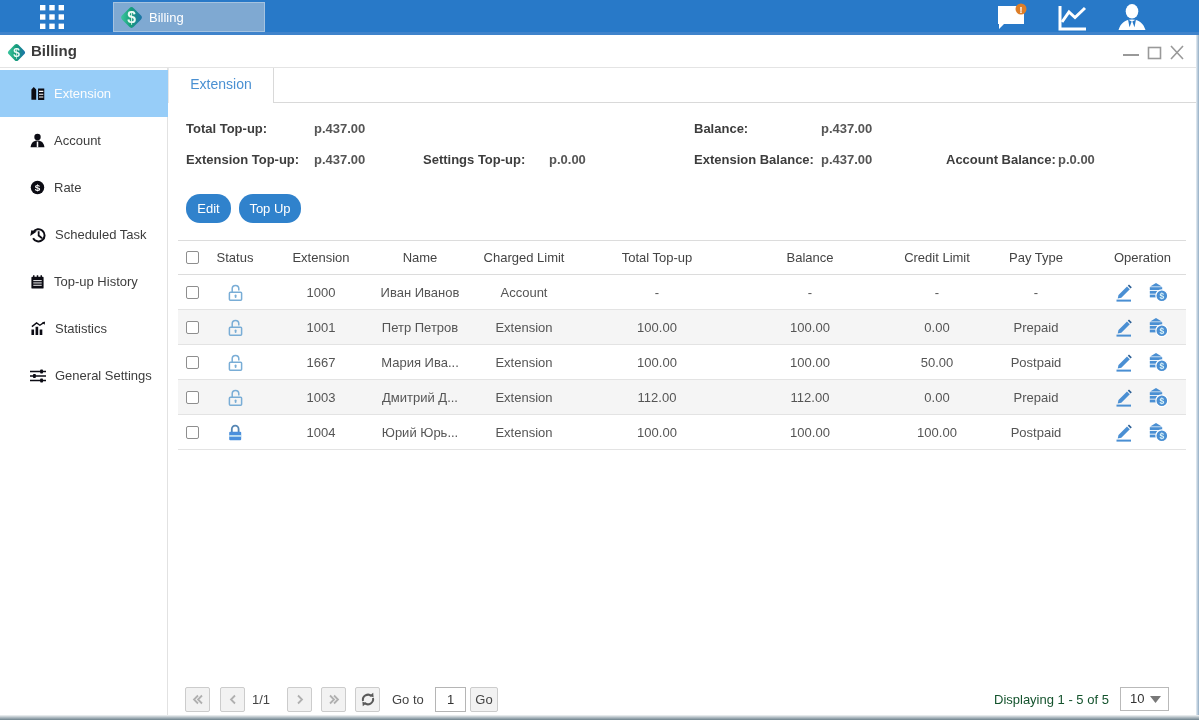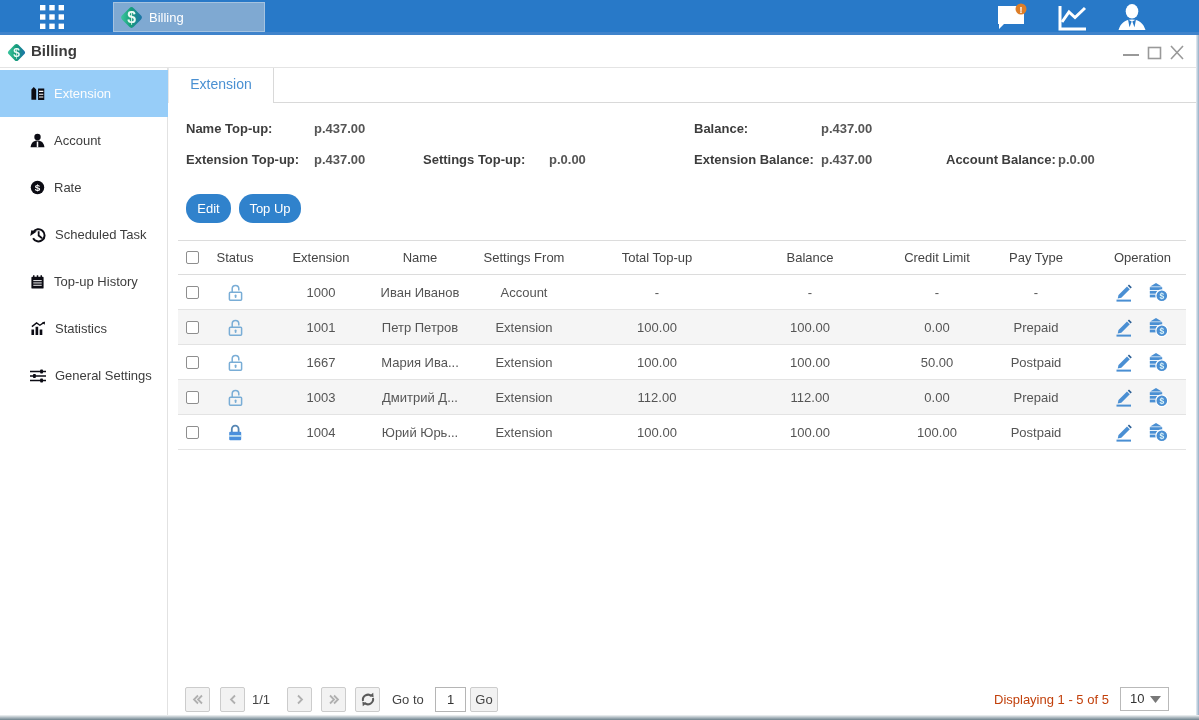--- a/index.html
+++ b/index.html
@@ -45,21 +45,21 @@
 #tbl { position:absolute; left:178px; top:240px; width:1008px; }
 table { border-collapse:collapse; width:1008px; table-layout:fixed; }
 thead td { border-top:1px solid #dcdcdc; border-bottom:1px solid #dcdcdc; height:34px; color:#444; text-align:center; font-size:13px; }
 tbody td { border-bottom:1px solid #e3e3e3; height:35px; text-align:center; color:#555; font-size:13px; }
 tbody tr.alt { background:#f5f5f5; }
 .cb { width:13px; height:13px; border:1px solid #8e8e8e; border-radius:2px; background:#fff; margin-left:8px; }
 
 
 .pgbtn { position:absolute; top:687px; width:25px; height:25px; background:#f2f2f2; border:1px solid #ccc; border-radius:2px; text-align:center; }
 #goto-input { position:absolute; top:687px; left:435px; width:31px; height:25px; border:1px solid #b5b5b5; background:#fff; text-align:center; line-height:23px; color:#333; }
-#displaying { position:absolute; top:692px; left:994px; color:#c2410c; }
+#displaying { position:absolute; top:692px; left:994px; color:#14532d; }
 #pagesize { position:absolute; top:687px; left:1120px; width:49px; height:24px; border:1px solid #b9b9b9; background:#fff; }
 #botline { position:absolute; left:0; top:715px; width:1199px; height:5px; background:linear-gradient(#f4f6f7,#b5c0c6 45%,#6e828d); }
 </style>
 </head>
 <body>
 
 <div id="topbar">
   <svg id="gridicon" viewBox="0 0 26 26">
     <g fill="#fff">
       <rect x="1" y="1" width="5.4" height="5.4"></rect>
@@ -190,21 +190,21 @@
       </g>
     </svg>
     <span>General Settings</span>
   </div>
 
 <div id="tabstrip">
     <div class="line"></div>
     <div id="tabsel">Extension</div>
   </div>
 
-<div class="lbl" style="left:186px; top:121px;">Name Top-up:</div>
+<div class="lbl" style="left:186px; top:121px;">Total Top-up:</div>
 <div class="val" style="left:314px; top:121px;">p.437.00</div>
 <div class="lbl" style="left:694px; top:121px;text-align:center;">Balance:</div>
 <div class="val" style="left:821px; top:121px;">p.437.00</div>
 <div class="lbl" style="left:186px; top:152px;">Extension Top-up:</div>
 <div class="val" style="left:314px; top:152px;">p.437.00</div>
 <div class="lbl" style="left:423px; top:152px;">Settings Top-up:</div>
 <div class="val" style="left:549px; top:152px;">p.0.00</div>
 <div class="lbl" style="left:694px; top:152px;">Extension Balance:</div>
 <div class="val" style="left:821px; top:152px;">p.437.00</div>
 <div class="lbl" style="left:938px; top:152px;margin-left:8px;">Account Balance:</div>
@@ -228,21 +228,21 @@
         <col style="width:98px">
       </colgroup>
 <thead>
         <tr>
 <td>
             <div class="cb"></div>
           </td>
           <td>Status</td>
           <td>Extension</td>
           <td>Name</td>
-          <td>Settings From</td>
+          <td>Charged Limit</td>
           <td>Total Top-up</td>
           <td>Balance</td>
           <td>Credit Limit</td>
           <td>Pay Type</td>
           <td style="padding-left:11px">Operation</td>
 </tr>
       </thead>
 <tbody>
 <tr>
           <td>

